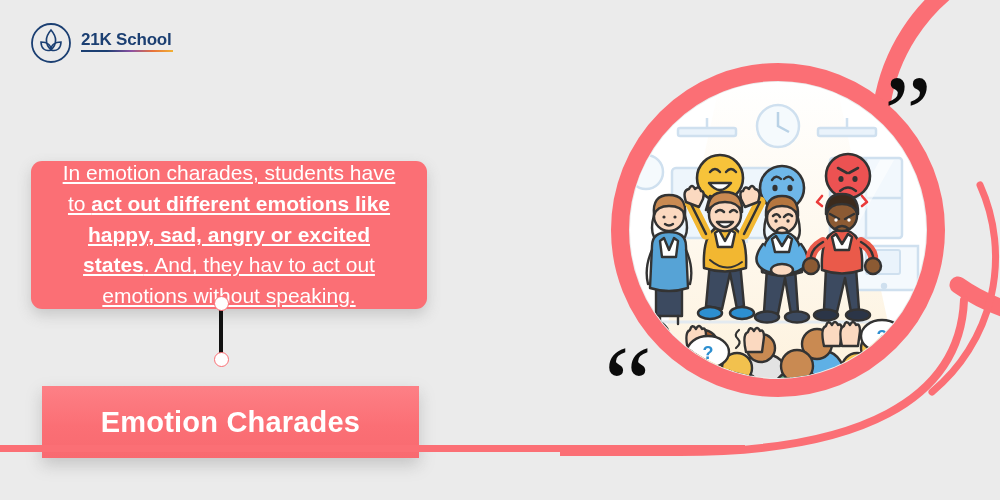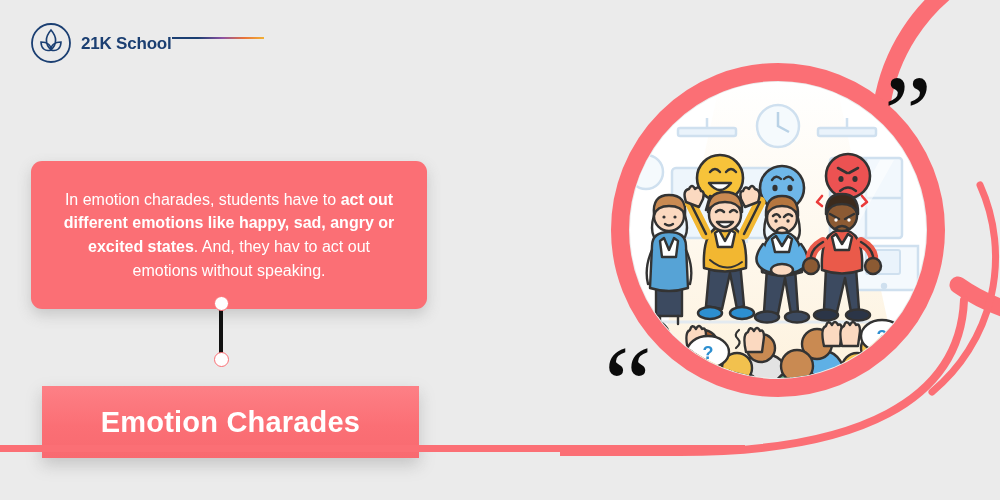--- a/index.html
+++ b/index.html
@@ -7,35 +7,35 @@
   body {
     font-family:"Liberation Sans", sans-serif;
     background:#ebebeb;
     position:relative;
   }
   #stage { position:absolute; inset:0; width:1000px; height:500px; background:#ebebeb; }
 
   
   .logo-wrap { position:absolute; left:30px; top:22px; display:flex; align-items:center; gap:9px; }
   .logo-mark { width:42px; height:42px; flex:none; }
-  .logo-txt { display:flex; flex-direction:row; line-height:1; }
+  .logo-txt { display:flex; flex-direction:column; line-height:1; }
   .logo-name { font-size:17px; font-weight:bold; color:#1b3f72; letter-spacing:-0.2px; }
   .logo-rule { height:2.2px; width:92px; margin:2.5px 0 3px 0;
     background:linear-gradient(90deg,#1b3f72 0%,#1b3f72 28%,#8d52a3 55%,#e8723a 78%,#f2b134 100%); }
   .logo-tag { font-size:9.2px; font-weight:bold; color:#3a5f8f; line-height:1.28; letter-spacing:.1px; }
 
   
   .desc-card {
     position:absolute; left:31px; top:161px; width:396px; height:148px;
     background:#fb6f75; border-radius:11px;
     box-shadow:0 6px 14px rgba(120,120,120,.30);
     display:flex; align-items:center; justify-content:center;
     padding:14px 24px;
   }
-  .desc-text { color:#ffffff; font-size:16px; line-height:1.47; text-align:center; }
+  .desc-text { color:#ffffff; font-size:21px; line-height:1.47; text-align:center;text-decoration:underline; }
   .desc-text b { font-weight:bold; }
 
   .connector { position:absolute; left:219px; top:300px; width:4px; height:62px; background:#111; }
   .cdot { position:absolute; width:15px; height:15px; border-radius:50%;
           background:#fff; border:1.5px solid #fb6f75; }
   .cdot.top { left:214px; top:296px; }
   .cdot.bot { left:214px; top:352px; }
 
   .title-card {
     position:absolute; left:42px; top:358px; width:377px; height:72px;

